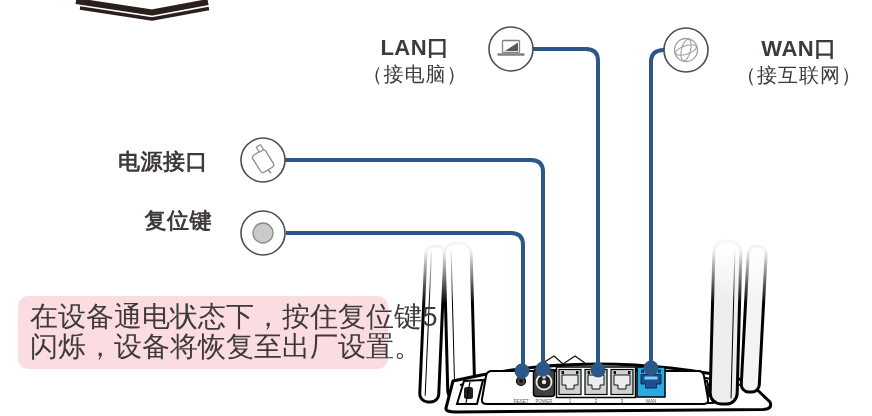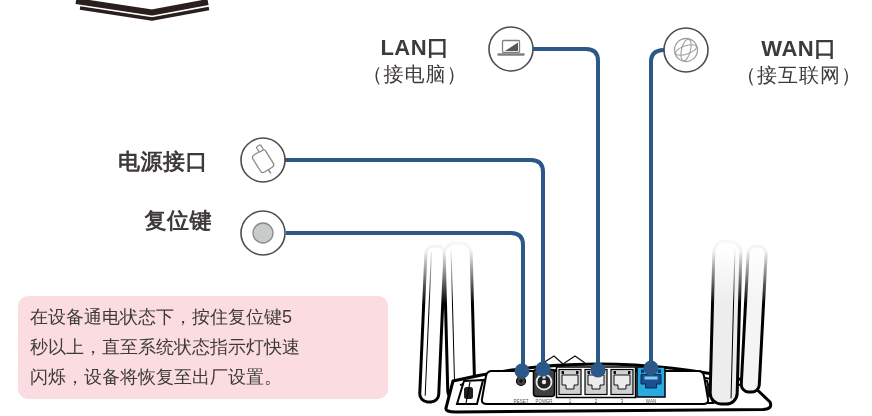--- a/index.html
+++ b/index.html
@@ -9,21 +9,21 @@
   }
   .callout-label{position:absolute;line-height:1.25;}
   .callout-label .title{font-size:22px;letter-spacing:.5px;font-weight:bold;}
   .callout-label .subtitle{font-size:20px;letter-spacing:1px;}
   .center{text-align:center;}
   .right{text-align:right;}
   #note-box{
     position:absolute;left:18px;top:296px;width:370px;box-sizing:border-box;
     background:#fadce1;border-radius:10px;padding:6px 12px 7px 12px;
   }
-  #note-box .note-line{font-size:18px;line-height:30px;color:#3e3a39;white-space:nowrap;}
+  #note-box .note-line{font-size:28px;line-height:30px;color:#3e3a39;white-space:nowrap;}
   svg{position:absolute;left:0;top:0;}
   svg text{font-family:"Liberation Sans","DejaVu Sans",sans-serif;}
 </style>
 </head>
 <body>
 
 <div id="stage">
 
   <svg width="872" height="416" viewBox="0 0 872 416">
     <defs>
@@ -190,17 +190,16 @@
   <div class="callout-label right" style="left:80px;top:148px;width:128px;">
     <div class="title">电源接口</div>
   </div>
 
   <div class="callout-label right" style="left:80px;top:207px;width:132px;">
     <div class="title">复位键</div>
   </div>
 
   <div id="note-box">
     <div class="note-line">在设备通电状态下，按住复位键5</div>
-    <div class="note-line">秒以上，直至系统状态指示灯快速</div>
     <div class="note-line">闪烁，设备将恢复至出厂设置。</div>
   </div>
 
 </div>
 
 </body></html>

